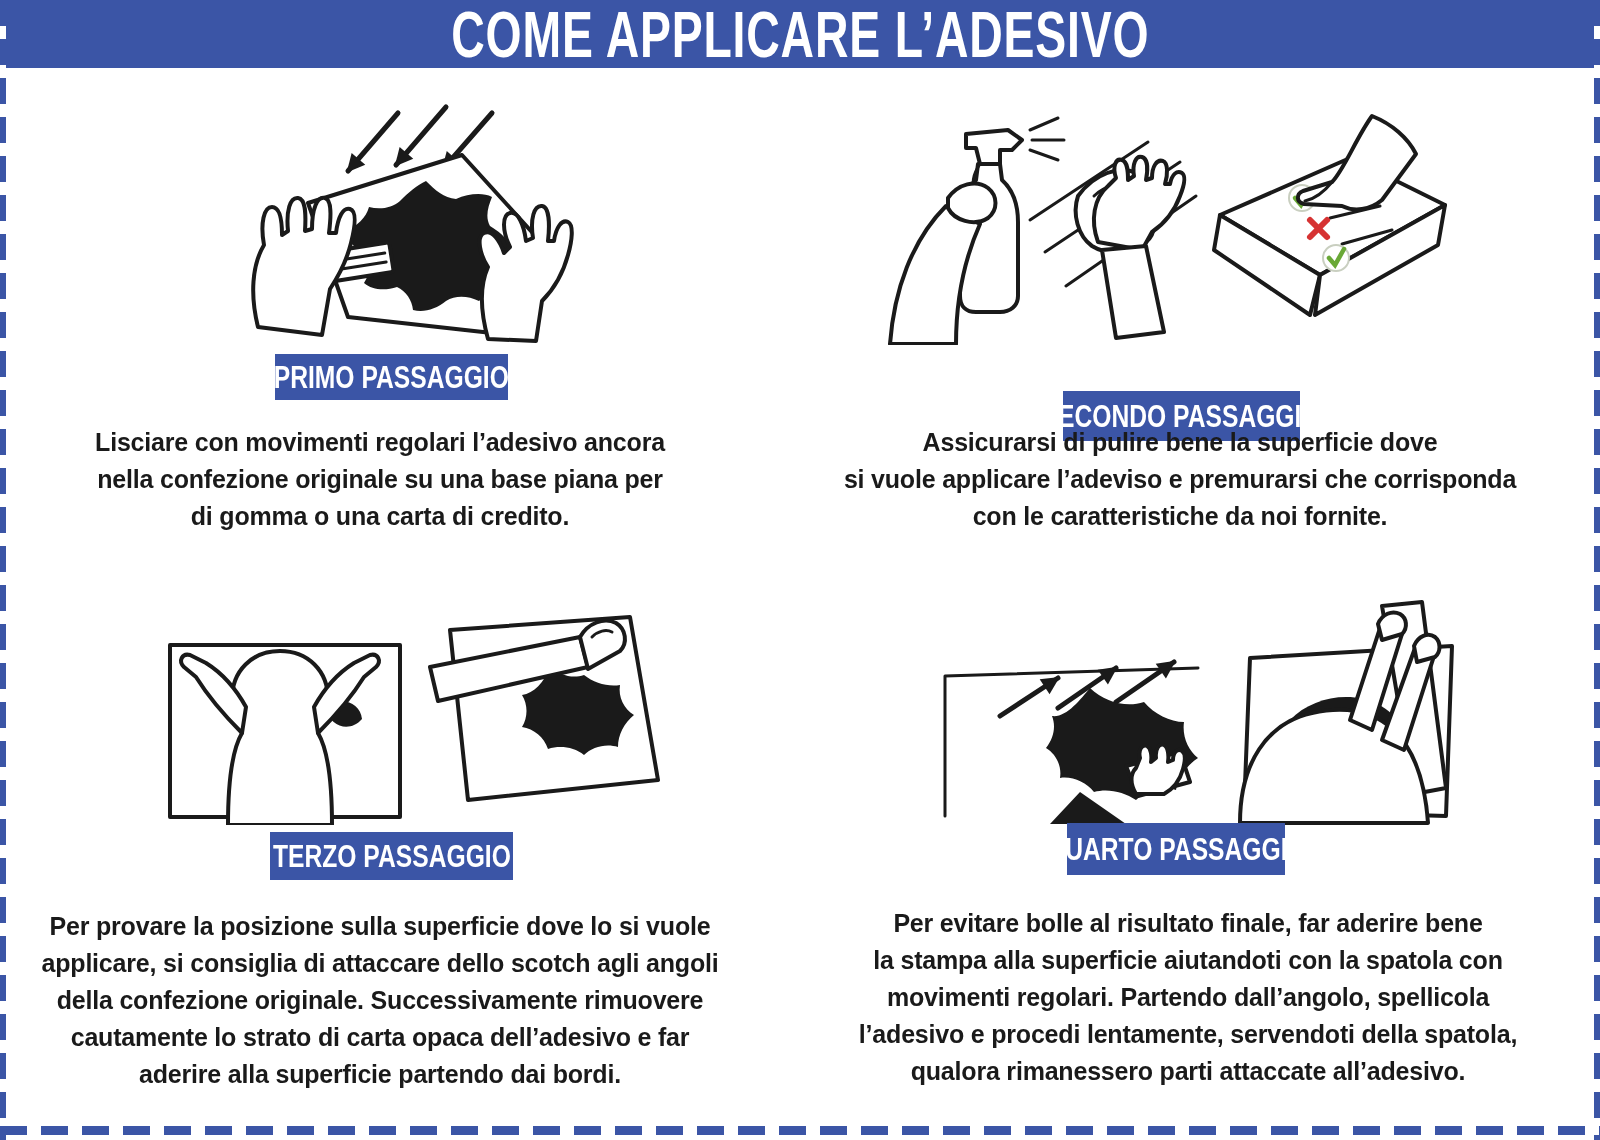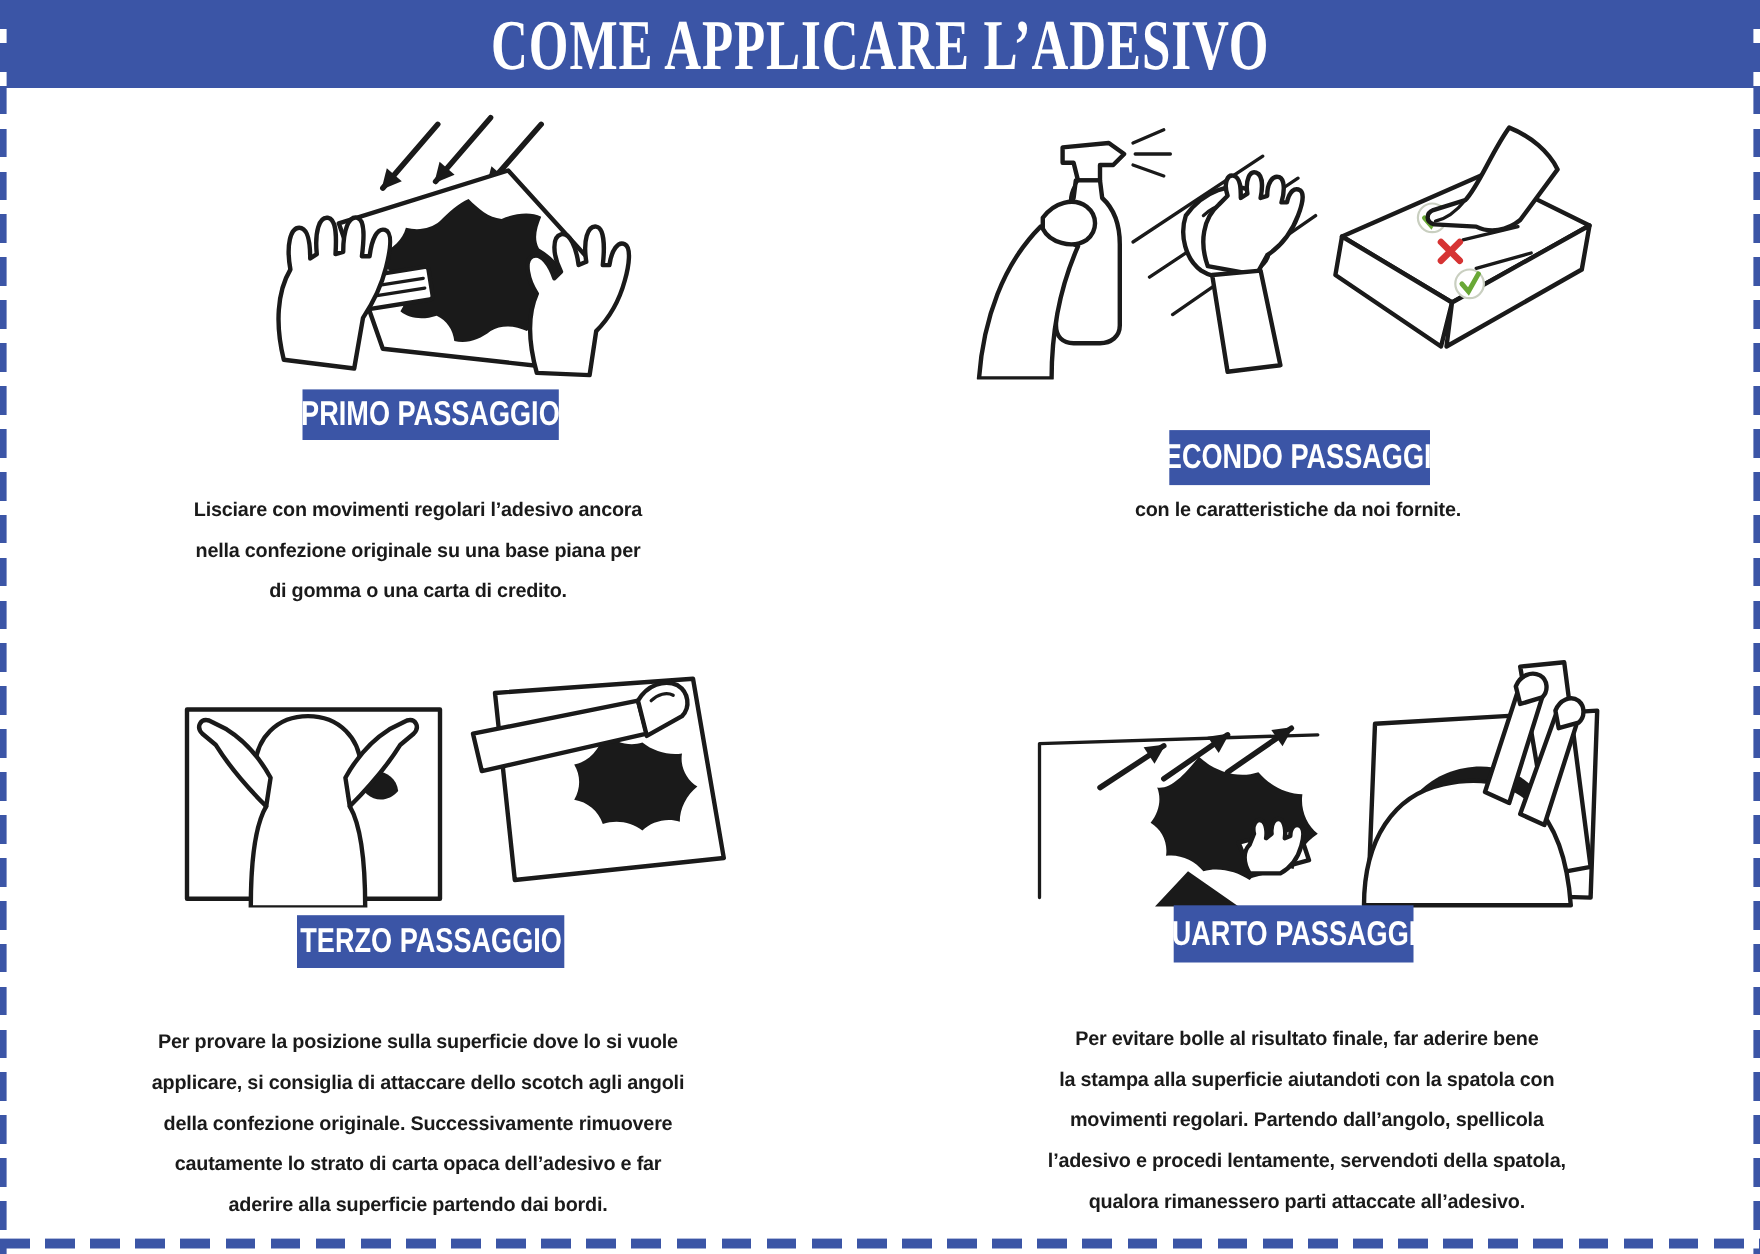--- a/index.html
+++ b/index.html
@@ -14,37 +14,37 @@
 
   
   .border-v{position:absolute;top:0;width:6px;height:1140px;z-index:10;
     background:repeating-linear-gradient(180deg,var(--accent) 0 26px,#fff 26px 39px);}
   .border-left{left:0;}
   .border-right{right:0;}
   .border-bottom{position:absolute;left:0;top:1126px;width:1600px;height:9px;z-index:10;
     background:repeating-linear-gradient(90deg,var(--accent) 0 27px,#fff 27px 41px);}
 
   
-  .header{position:absolute;left:0;top:0;width:1600px;height:80px;background:var(--accent);
-    display:flex;align-items:center;justify-content:center;font-family:Liberation Serif, serif;}
+  .header{position:absolute;left:0;top:0;width:1600px;height:68px;background:var(--accent);
+    display:flex;align-items:center;justify-content:center;}
   .title{color:#fff;font-weight:bold;font-size:58px;letter-spacing:1px;white-space:nowrap;
     display:inline-block;transform:scale(0.80,1.12);transform-origin:center;}
 
   
   .badge{position:absolute;background:var(--accent);display:flex;align-items:center;justify-content:center;}
   .badge span{color:#fff;font-weight:bold;font-size:29px;white-space:nowrap;display:inline-block;
     transform:scale(0.85,1.08);transform-origin:center;}
   .badge-1{left:275px;top:354px;width:233px;height:46px;}
   .badge-2{left:1063px;top:348px;width:237px;height:50px;margin-top:43px;}
   .badge-3{left:270px;top:832px;width:243px;height:48px;}
   .badge-4{left:1067px;top:823px;width:218px;height:52px;}
 
   
   .para{position:absolute;text-align:center;color:var(--ink);font-weight:bold;
-    font-size:18px;line-height:37px;letter-spacing:-0.2px;margin-top:21px;}
+    font-size:25px;line-height:37px;letter-spacing:-0.2px;}
   .para .ln{white-space:nowrap;}
   .para-1{left:60px;top:424px;width:640px;}
   .para-2{left:840px;top:424px;width:680px;}
   .para-3{left:30px;top:908px;width:700px;}
   .para-4{left:848px;top:905px;width:680px;}
 
   
   .art{position:absolute;}
   .art-1{left:230px;top:95px;}
   .art-2{left:880px;top:100px;}
@@ -187,20 +187,22 @@
   <div class="para para-1">
     <div class="ln">Lisciare con movimenti regolari l’adesivo ancora</div>
     <div class="ln">nella confezione originale su una base piana per</div>
     <div class="ln">di gomma o una carta di credito.</div>
   </div>
 
   <div class="badge badge-2">
     <span>SECONDO PASSAGGIO</span>
   </div>
   <div class="para para-2">
+    <div class="ln">Assicurarsi di pulire bene la superficie dove</div>
+    <div class="ln">si vuole applicare l’adeviso e premurarsi che corrisponda</div>
     <div class="ln">con le caratteristiche da noi fornite.</div>
   </div>
 
   <div class="badge badge-3">
     <span>TERZO PASSAGGIO</span>
   </div>
   <div class="para para-3">
     <div class="ln">Per provare la posizione sulla superficie dove lo si vuole</div>
     <div class="ln">applicare, si consiglia di attaccare dello scotch agli angoli</div>
     <div class="ln">della confezione originale. Successivamente rimuovere</div>

